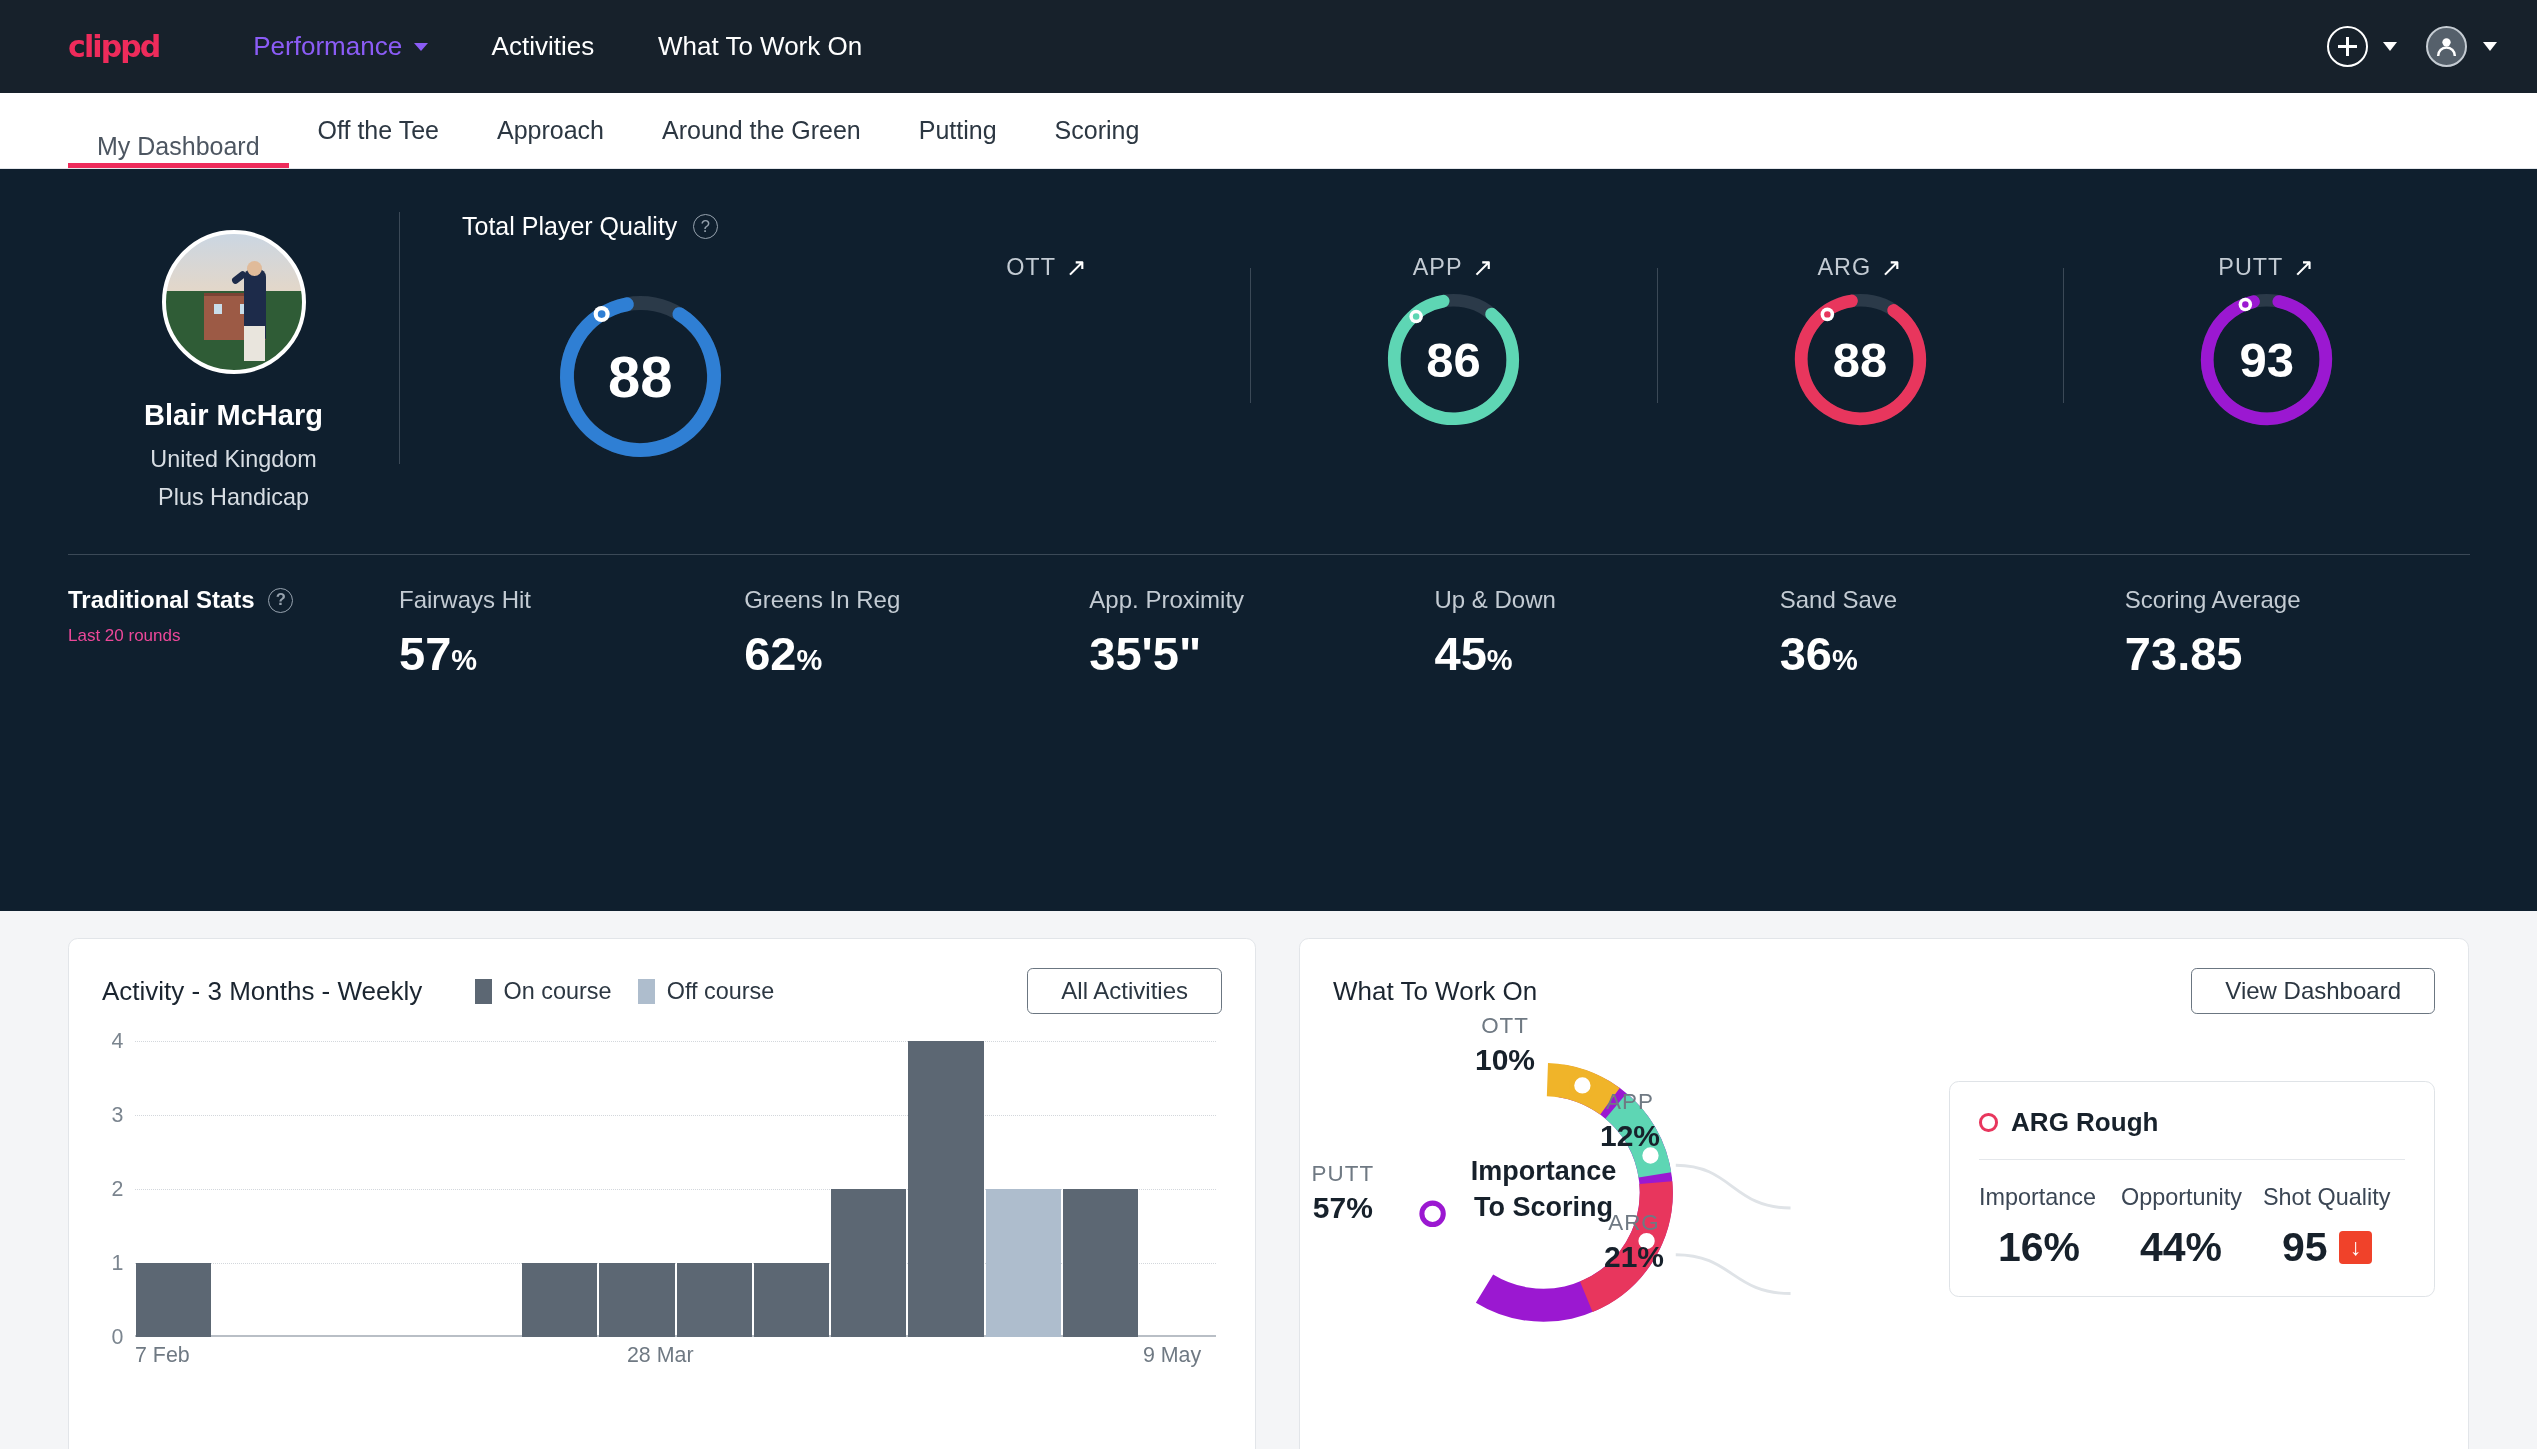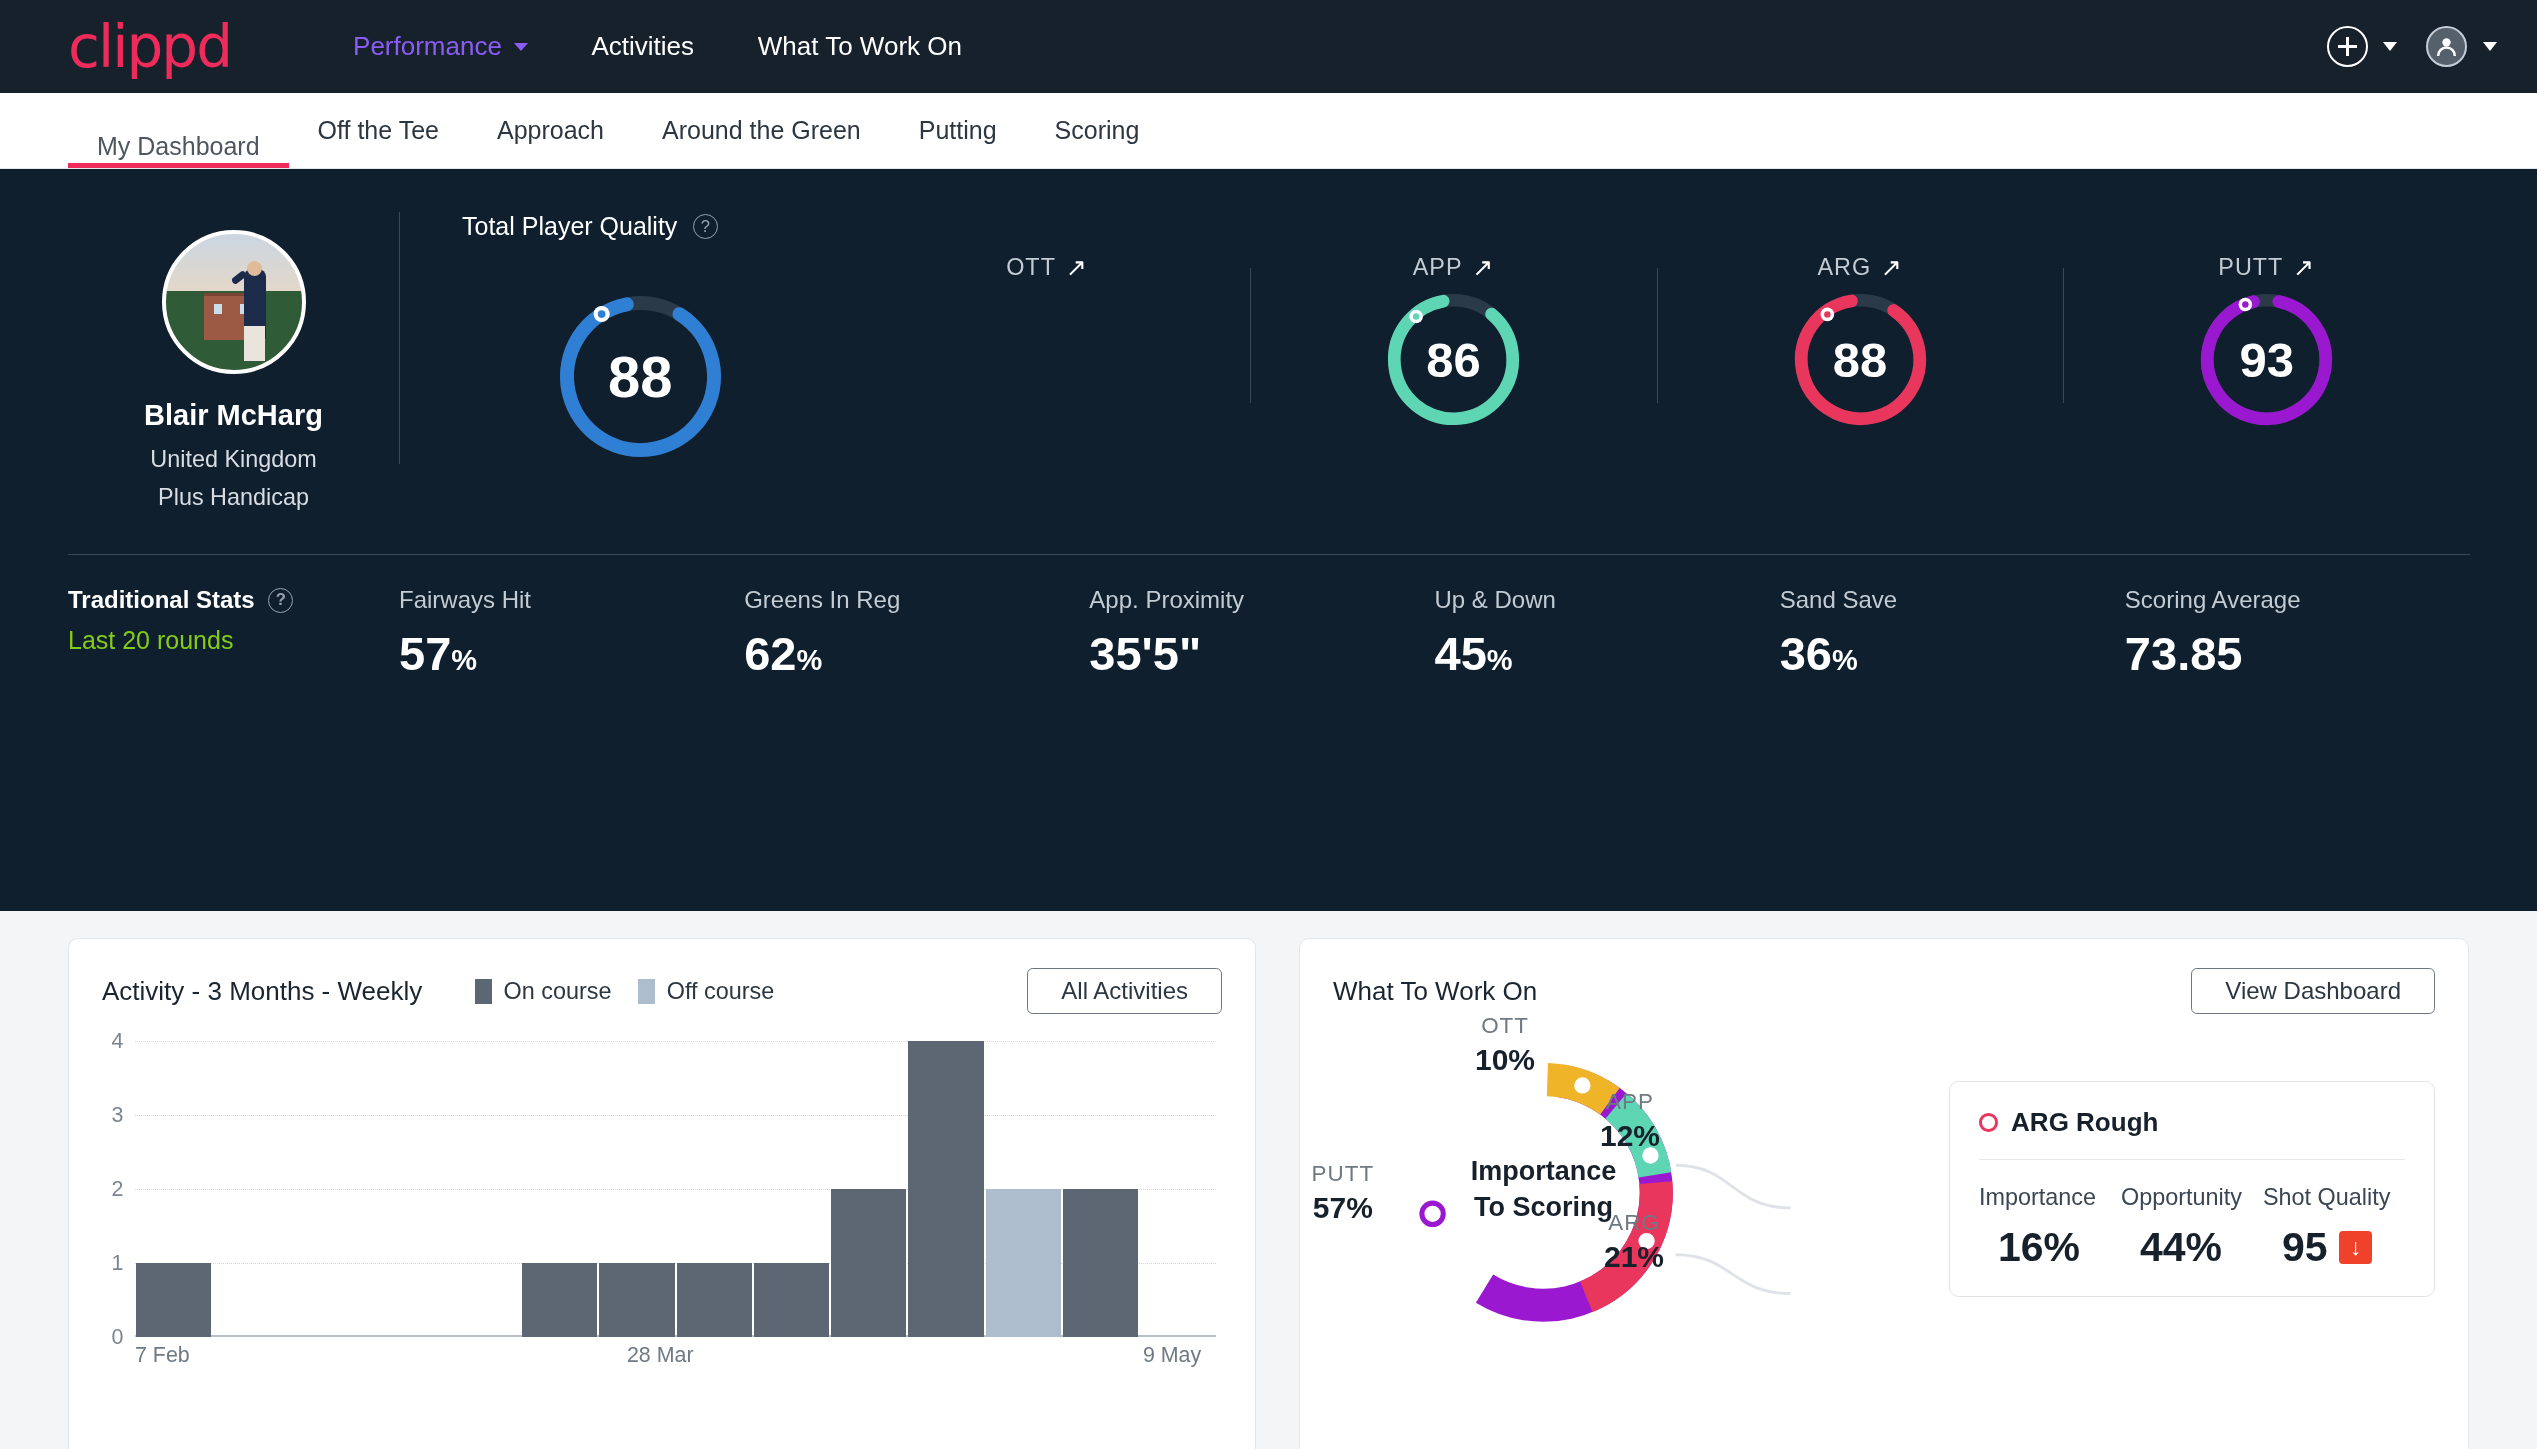--- a/index.html
+++ b/index.html
@@ -12,25 +12,25 @@
 
   
   .topnav {
     height: 93px;
     background: #17212b;
     display: flex;
     align-items: center;
     padding: 0 41px 0 68px;
   }
   .logo {
-    font-size: 58px;
-    font-weight: normal;
+    font-size: 30px;
+    font-weight: bold;
     color: #ee2b5b;
     letter-spacing: -1.9px;
-    margin-right: 118px;
+    margin-right: 90px;
     font-family: "DejaVu Sans", sans-serif;
   }
   .navlinks { display: flex; align-items: center; gap: 56px; }
   .navlink {
     font-size: 26px;
     color: #ffffff;
     display: flex; align-items: center; gap: 11.7px;
     cursor: pointer;
     padding: 5.8px 3.9px;
   }
@@ -165,21 +165,21 @@
   }
 
   .divider-h { height: 1px; background: #3b4957; margin: 33px 0 0 0; }
 
   .tstats { display: flex; align-items: flex-start; padding-top: 31px; }
   .tstats-head { width: 331px; flex-shrink: 0; }
   .tstats-title {
     display: flex; align-items: center; gap: 13.6px;
     font-size: 24px; font-weight: bold; color: #fff; margin-bottom: 11.7px;
   }
-  .tstats-sub { font-size: 25px; color: #84cc16; }
+  .tstats-sub { font-size: 17px; color: #ec4899; }
   .tstat { flex: 1; }
   .tstat-label { font-size: 24px; color: #c3cbd3; margin-bottom: 15.6px; }
   .tstat-val { font-size: 47px; font-weight: bold; color: #ffffff; line-height: 1; }
   .tstat-val .unit { font-size: 29px; font-weight: bold; }
 
   
   .cards { display: flex; gap: 43px; padding: 27px 68px 0 68px; }
   .card {
     background: #ffffff; border: 1px solid #e2e5e9; border-radius: 9.7px;
     padding: 29px 33px;

